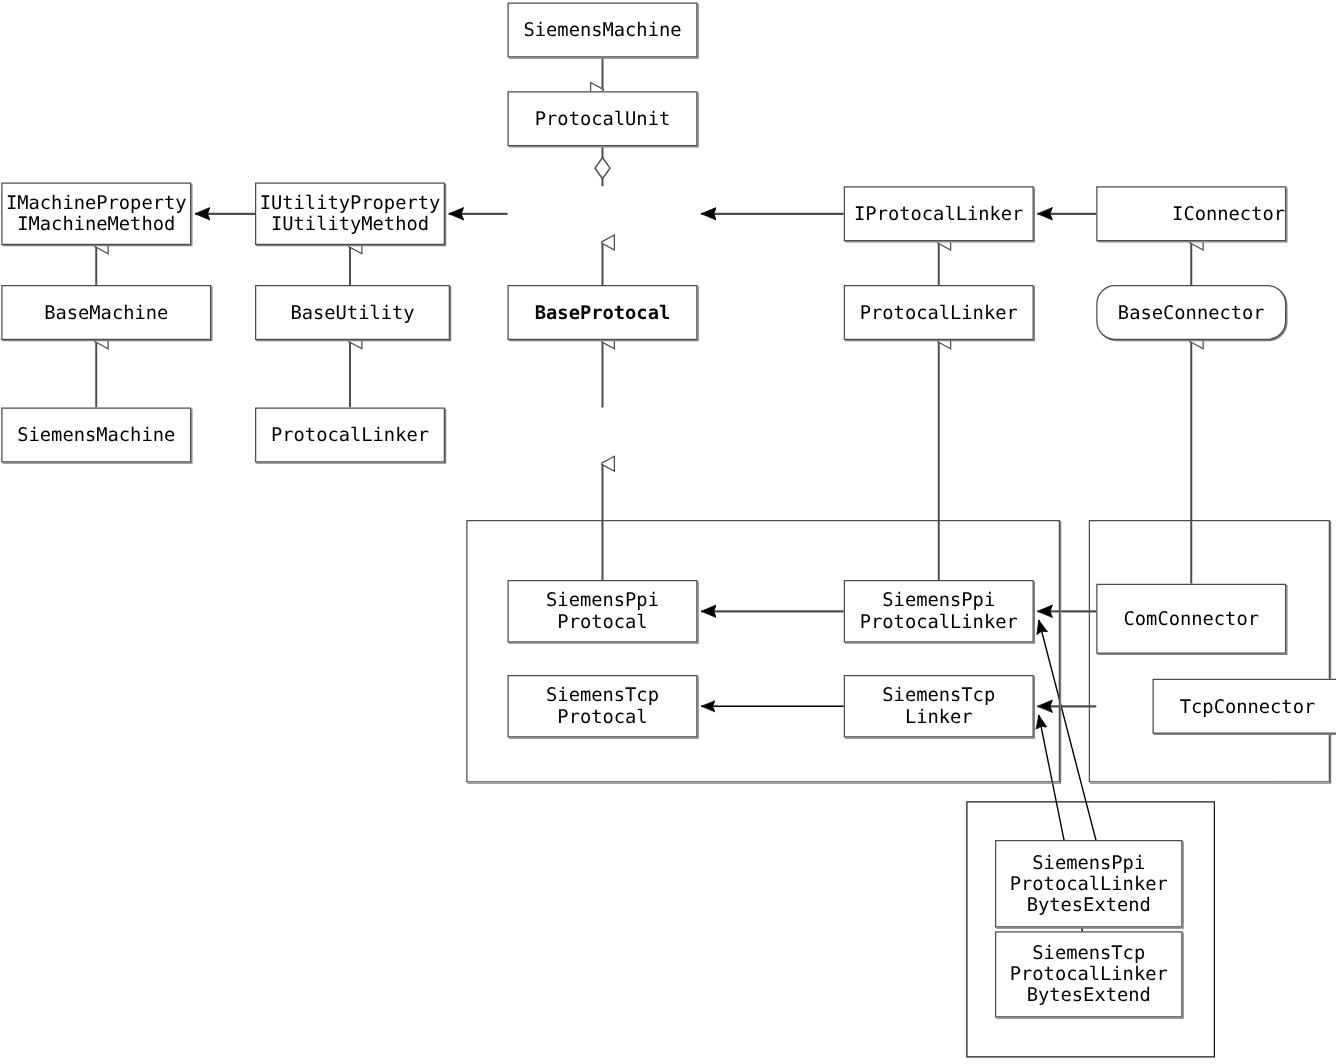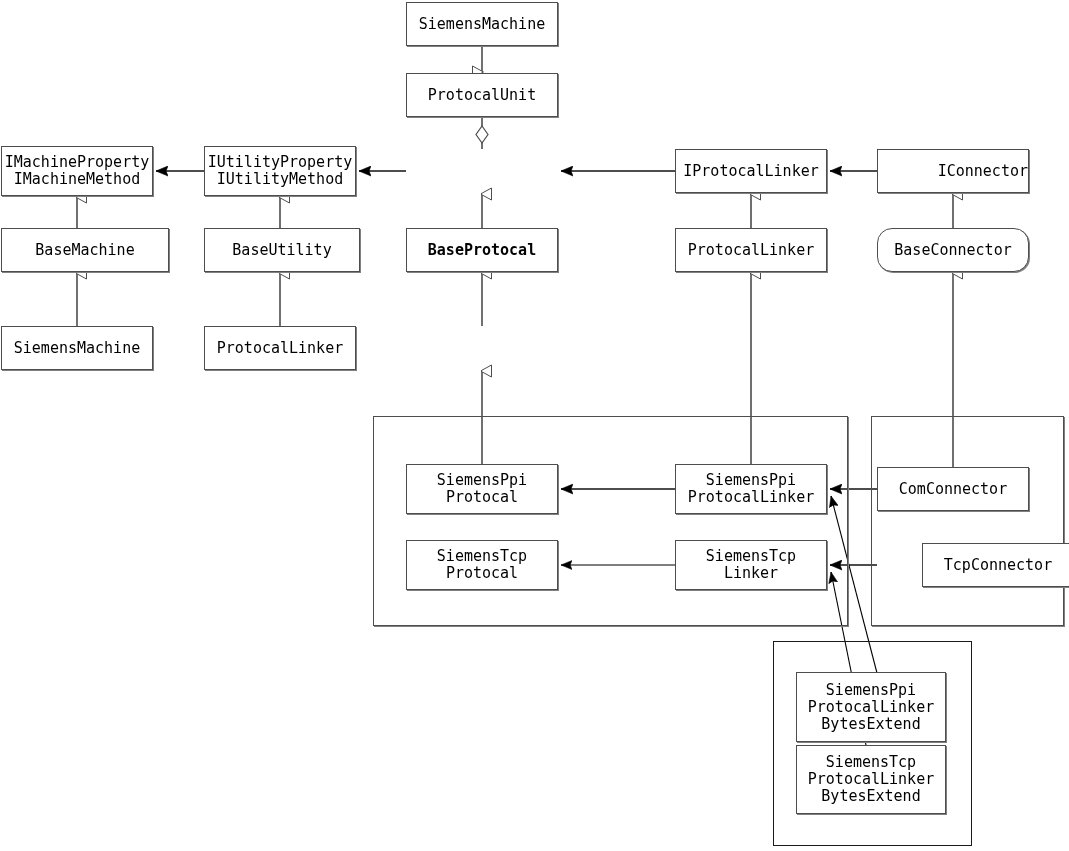--- a/index.html
+++ b/index.html
@@ -197,21 +197,21 @@
   <div class="node-box" style="left:406px; top:464px; width:152px; height:50px;">
     <span class="node-label">SiemensPpi
 Protocal</span>
   </div>
 
   <div class="node-box" style="left:675px; top:464px; width:152px; height:50px;">
     <span class="node-label">SiemensPpi
 ProtocalLinker</span>
   </div>
 
-  <div class="node-box" style="left:877px; top:467px; width:152px; height:44px;">
+  <div class="node-box" style="left:877px; top:467px; width:152px; height:56px;">
     <span class="node-label">ComConnector</span>
   </div>
 
   <div class="node-box" style="left:406px; top:540px; width:152px; height:50px;">
     <span class="node-label">SiemensTcp
 Protocal</span>
   </div>
 
   <div class="node-box" style="left:675px; top:540px; width:152px; height:50px;">
     <span class="node-label">SiemensTcp

